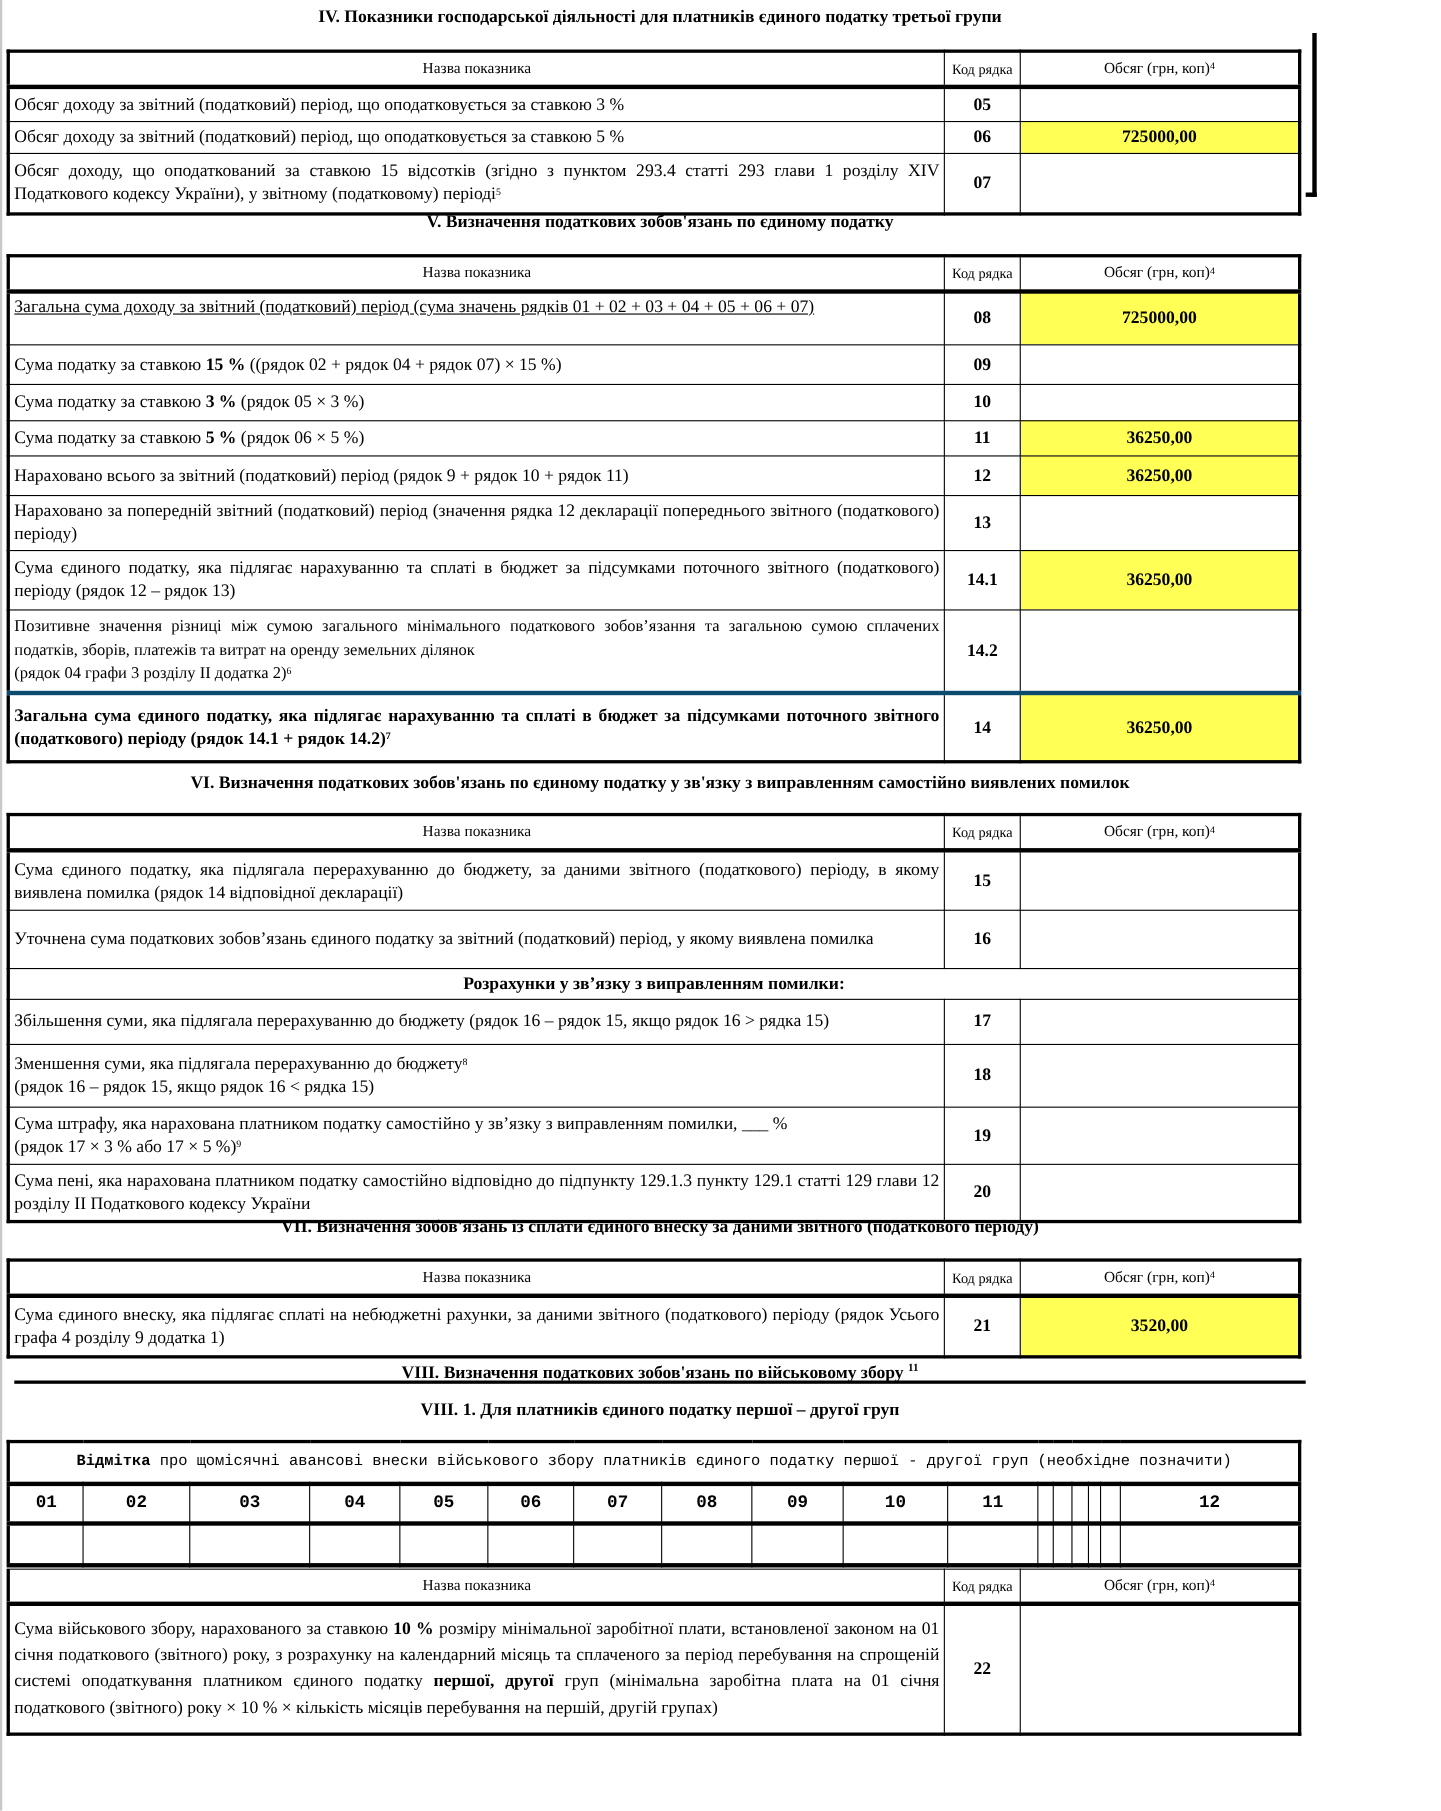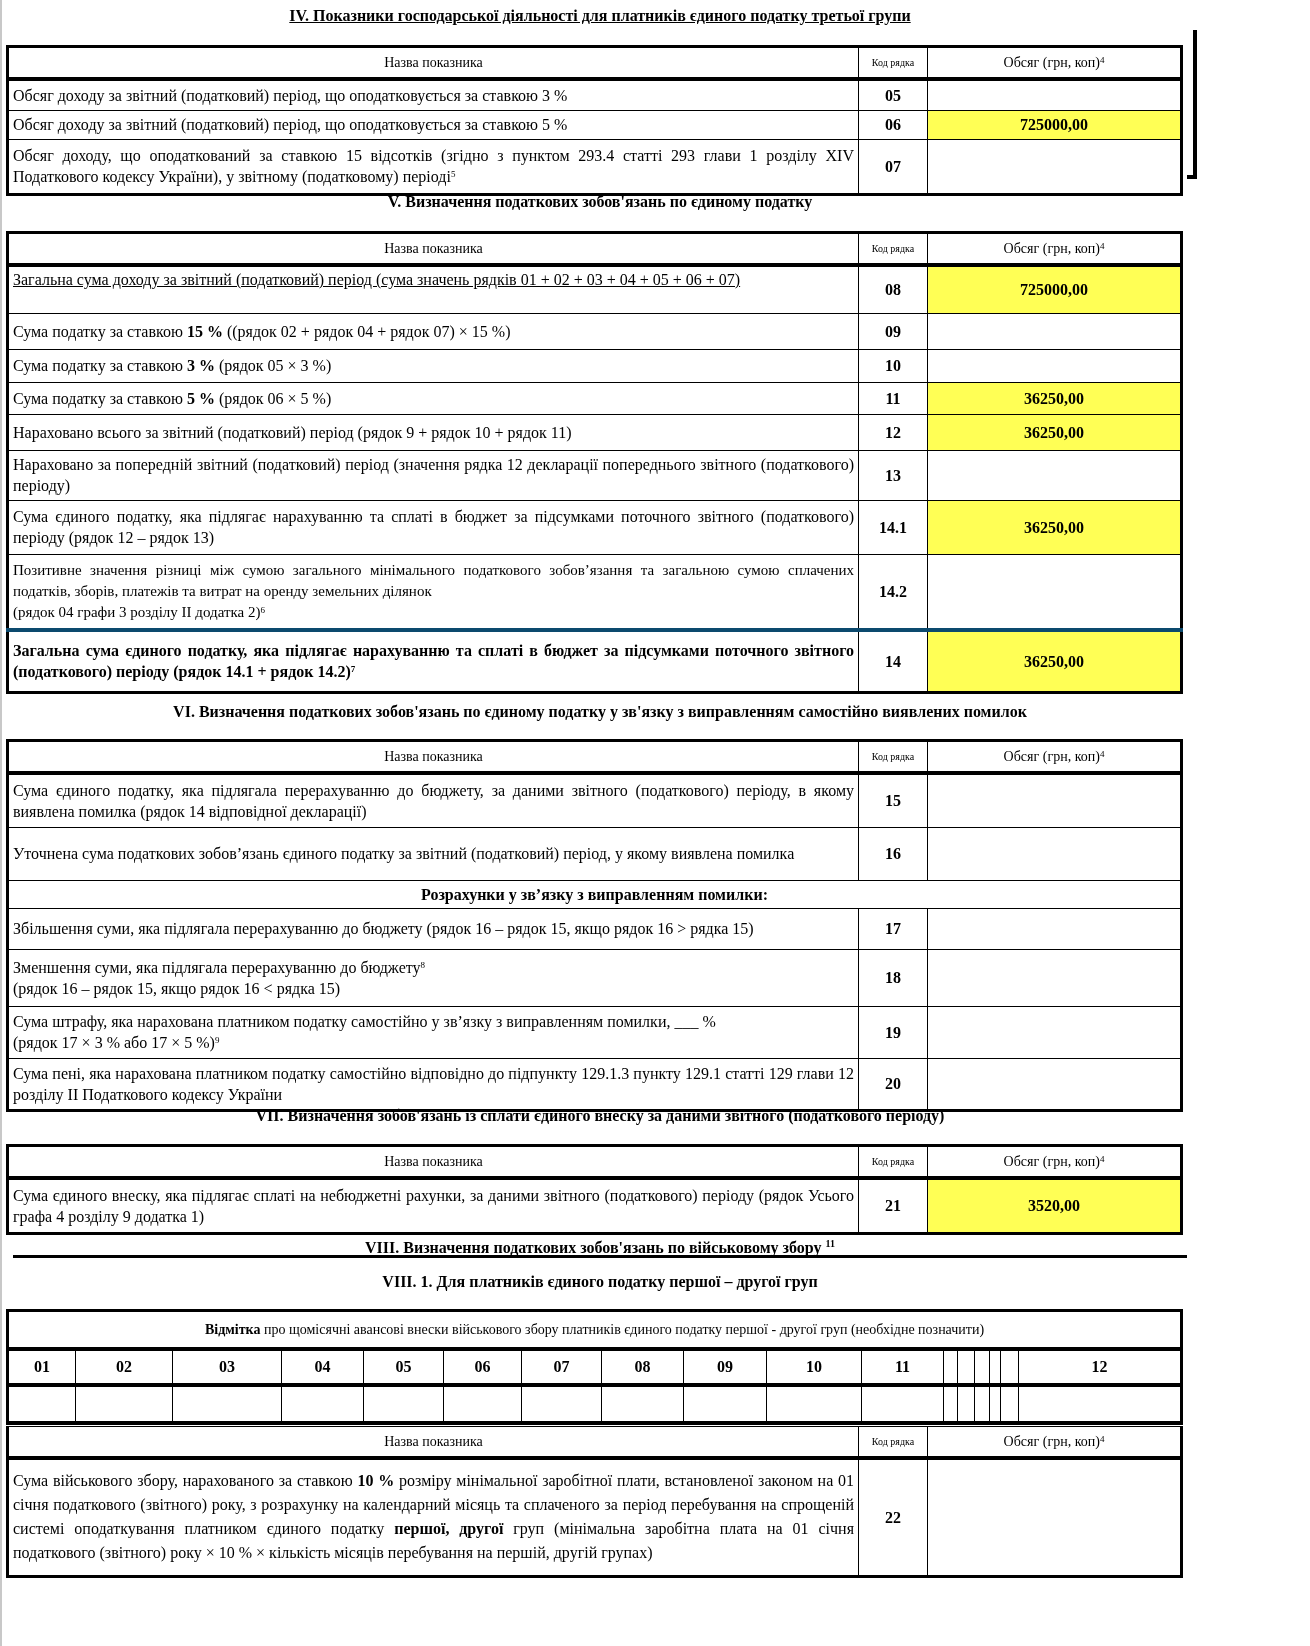--- a/index.html
+++ b/index.html
@@ -22,42 +22,42 @@
     margin-top: 16px;
   }
   table.form td {
     border: 1px solid #000; padding: 2px 4px; vertical-align: middle;
     line-height: 21px;
   }
   table.form col.c-name { width: 851px; }
   table.form col.c-code { width: 69px; }
   table.form col.c-val  { width: 254px; }
   tr.hdr td { height: 25px; text-align: center; font-size: 14px; }
-  tr.hdr td.code { font-size: 10px; padding: 0; }
+  tr.hdr td.code { font-size: 13px; padding: 0; }
   tr.hdr { border-bottom: 4px solid #000; }
   td.code { text-align: center; font-weight: bold; font-size: 16px; }
   td.val { text-align: center; font-weight: bold; font-size: 16px; }
   td.val.filled { background: #ffff55; }
   td.name { text-align: justify; }
   td.name.top { vertical-align: top; text-decoration: underline; }
   td.name sup, td sup { font-size: 9px; vertical-align: top; position: relative; top: -2px; }
   .bold { font-weight: bold; }
   tr.thick-top { border-top: 4px solid #0c4a6e; }
   td.subhead { text-align: center; font-weight: bold; }
   .extra-border { position: absolute; background: #000; }
   .rule { position: absolute; left: 13px; width: 1174px; height: 3px; background: #000; }
   table.months td { text-align: center; font-weight: bold; font-size: 16px; padding: 0; }
   tr.thick-bottom { border-bottom: 4px solid #000; }
 </style>
 </head>
 <body>
 
 <div class="left-edge"></div>
 
-<div class="sec-title" style="top:6px;text-decoration:underline;">IV. Показники господарської діяльності для платників єдиного податку третьої групи</div>
+<div class="sec-title" style="top:6px;">IV. Показники господарської діяльності для платників єдиного податку третьої групи</div>
 <table class="form" style="top:29px;">
   <colgroup>
       <col class="c-name">
       <col class="c-code">
       <col class="c-val">
     </colgroup>
   <tbody>
       <tr class="hdr">
     <td>Назва показника</td>
     <td class="code" style="font-weight:normal">Код рядка</td>
@@ -211,21 +211,21 @@
     <td class="code">21</td>
     <td class="val filled">3520,00</td>
   </tr>
 </tbody>
   </table>
 
 <div class="sec-title" style="top:1234px;"><span>VIII.  Визначення податкових зобов'язань по військовому збору</span> <sup>11</sup></div>
 <div class="rule" style="top:1255px;"></div>
 <div class="sec-title" style="top:1272px;">VIII. 1. Для платників єдиного податку першої – другої груп</div>
 
-<table class="form months" style="top:1293px;">
+<table class="form months" style="top:1293px;font-family:Liberation Mono, monospace;">
   <colgroup>
     <col style="width:68px">
       <col style="width:97px">
       <col style="width:109px">
       <col style="width:82px">
     <col style="width:80px">
       <col style="width:78px">
       <col style="width:80px">
       <col style="width:82px">
     <col style="width:83px">

